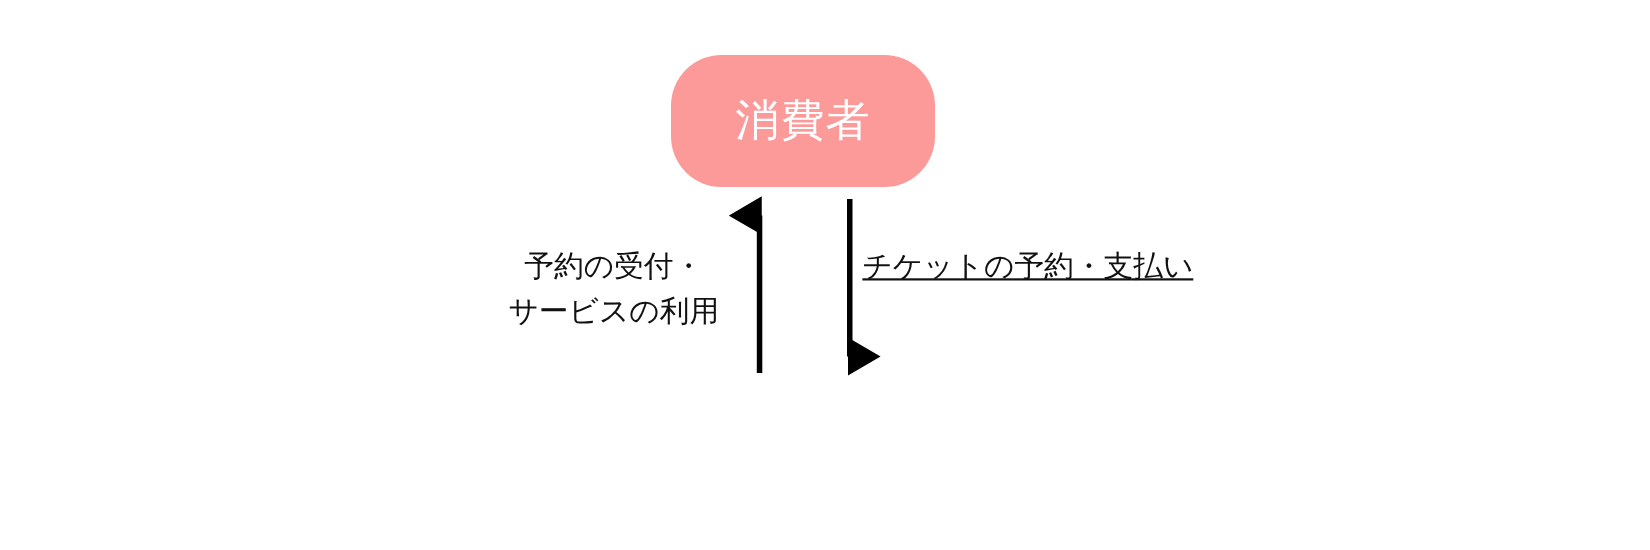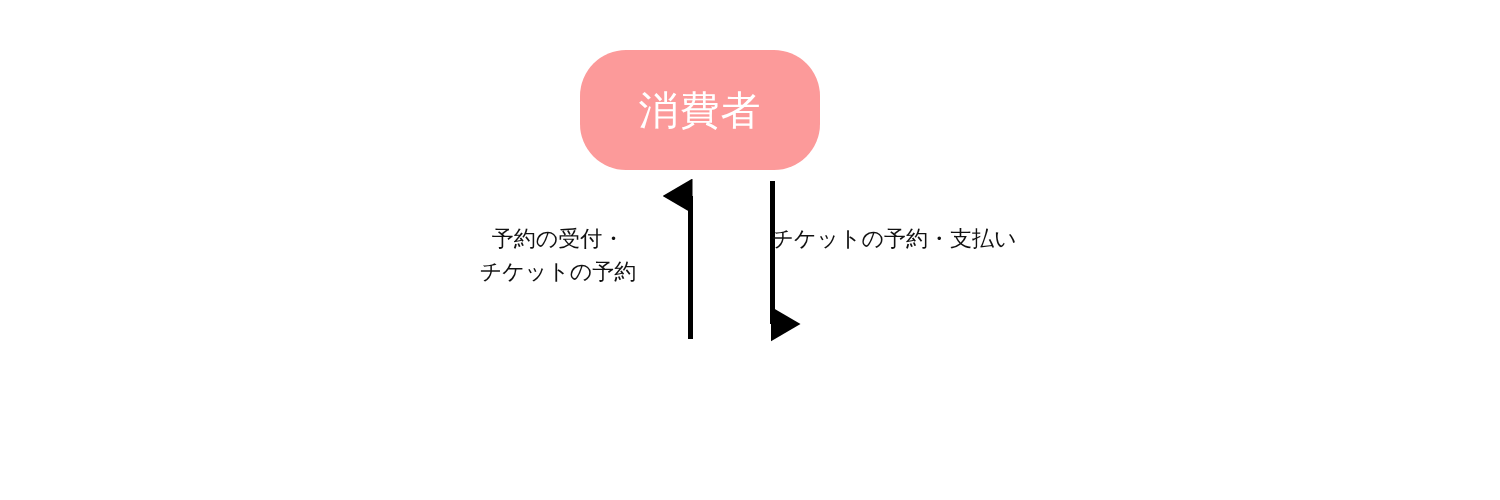--- a/index.html
+++ b/index.html
@@ -30,21 +30,21 @@
   .node-label {
     color: #ffffff;
     font-size: 40px;
     line-height: 1;
     letter-spacing: 1px;
     font-weight: 400;
     white-space: nowrap;
     user-select: none;
   }
   #node-consumer {
-    left: 580px;
+    left: 610px;
     top: 50px;
     width: 240px;
     height: 120px;
     background: #fc9a9a;
   }
   #node-airline {
     left: 610px;
     top: 348px;
     width: 240px;
     height: 122px;
@@ -58,35 +58,36 @@
     top: 0;
     width: 1500px;
     height: 500px;
     pointer-events: none;
   }
 
   
   .edge-label {
     position: absolute;
     color: #111111;
-    font-size: 22px;
+    font-size: 27px;
     line-height: 1.52;
     text-align: center;
     white-space: nowrap;
     user-select: none;
   }
   #edge-label-left {
     left: 408px;
     top: 222px;
     width: 300px;
   }
   #edge-label-right {
-    left: 744px;
+    left: 784px;
     top: 222px;
     width: 300px;
+    text-decoration: underline;
   }
   .edge-label-line { display: block; }
 </style>
 </head>
 <body>
 
 <div id="canvas">
 
   <div class="node" id="node-consumer">
     <span class="node-label">消費者</span>
@@ -103,20 +104,20 @@
       </marker>
     </defs>
 
     <line x1="690.5" y1="339" x2="690.5" y2="196" stroke="#000000" stroke-width="5" marker-end="url(#head-up)"></line>
 
     <line x1="772.5" y1="181" x2="772.5" y2="324" stroke="#000000" stroke-width="5" marker-end="url(#head-down)"></line>
   </svg>
 
   <div class="edge-label" id="edge-label-left">
     <span class="edge-label-line">予約の受付・</span>
-    <span class="edge-label-line">チケットの予約</span>
+    <span class="edge-label-line">サービスの利用</span>
   </div>
 
   <div class="edge-label" id="edge-label-right">
     <span class="edge-label-line">チケットの予約・支払い</span>
   </div>
 
 </div>
 
 </body></html>

